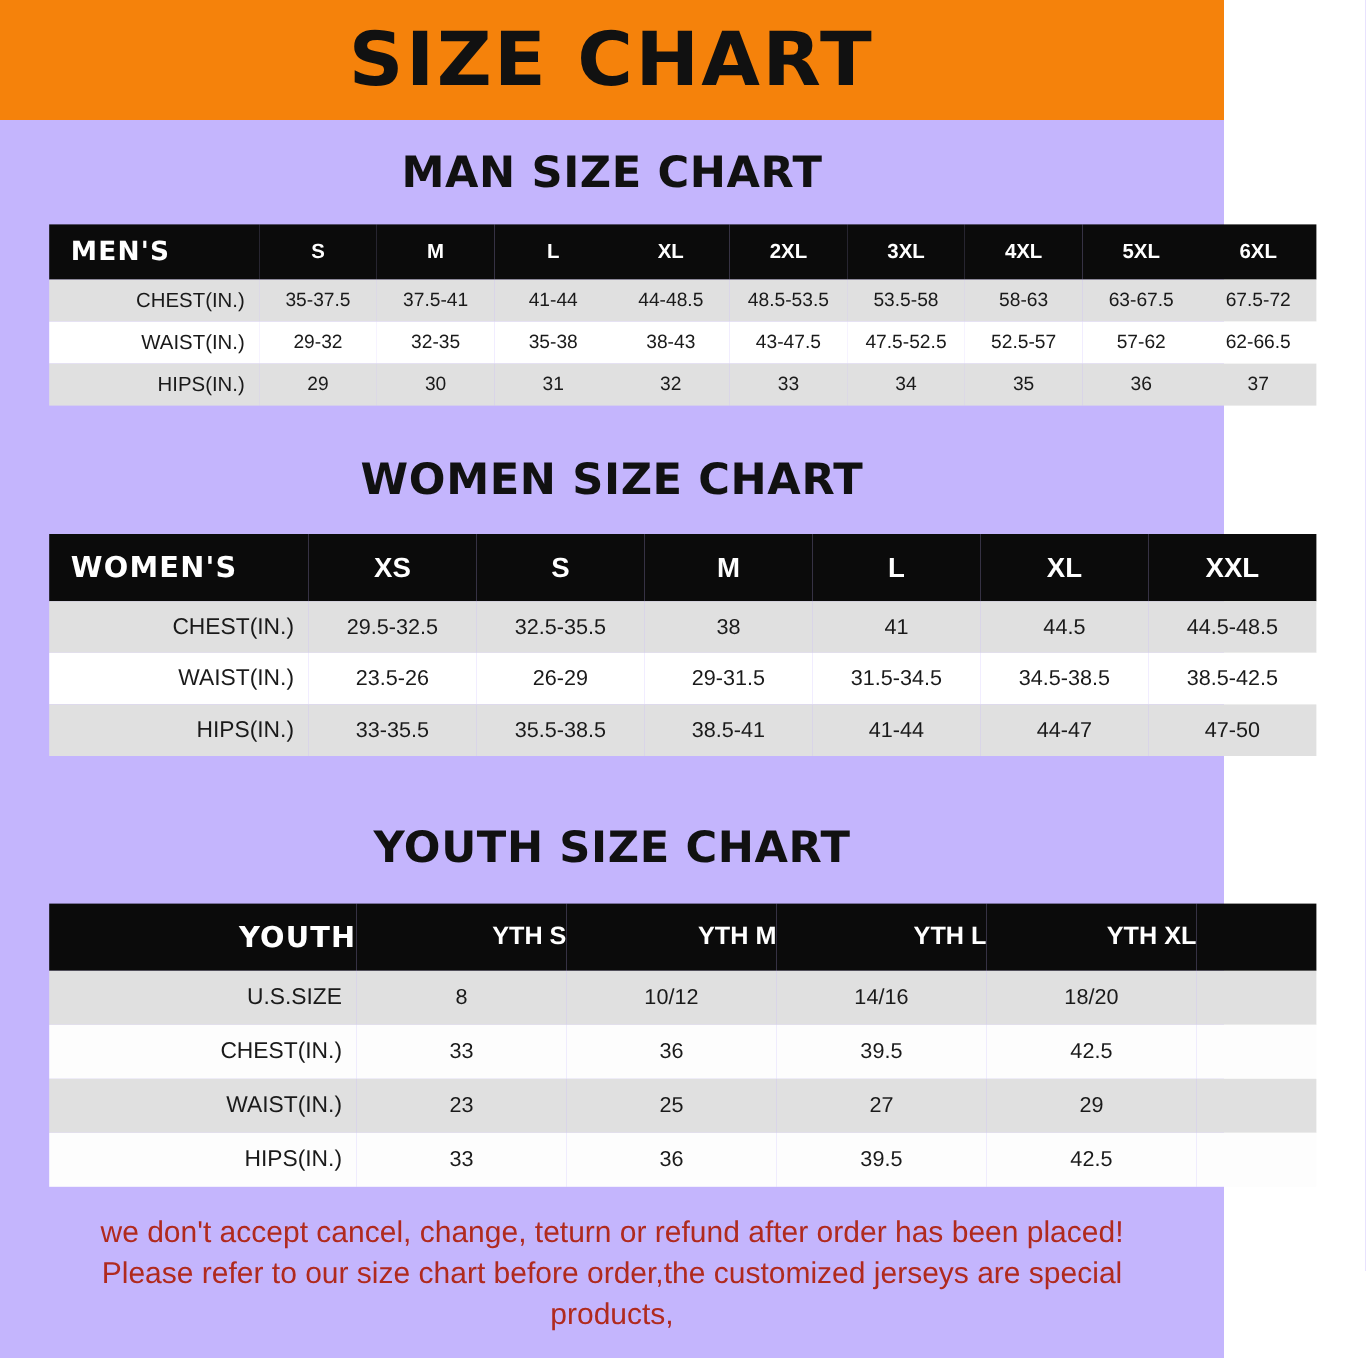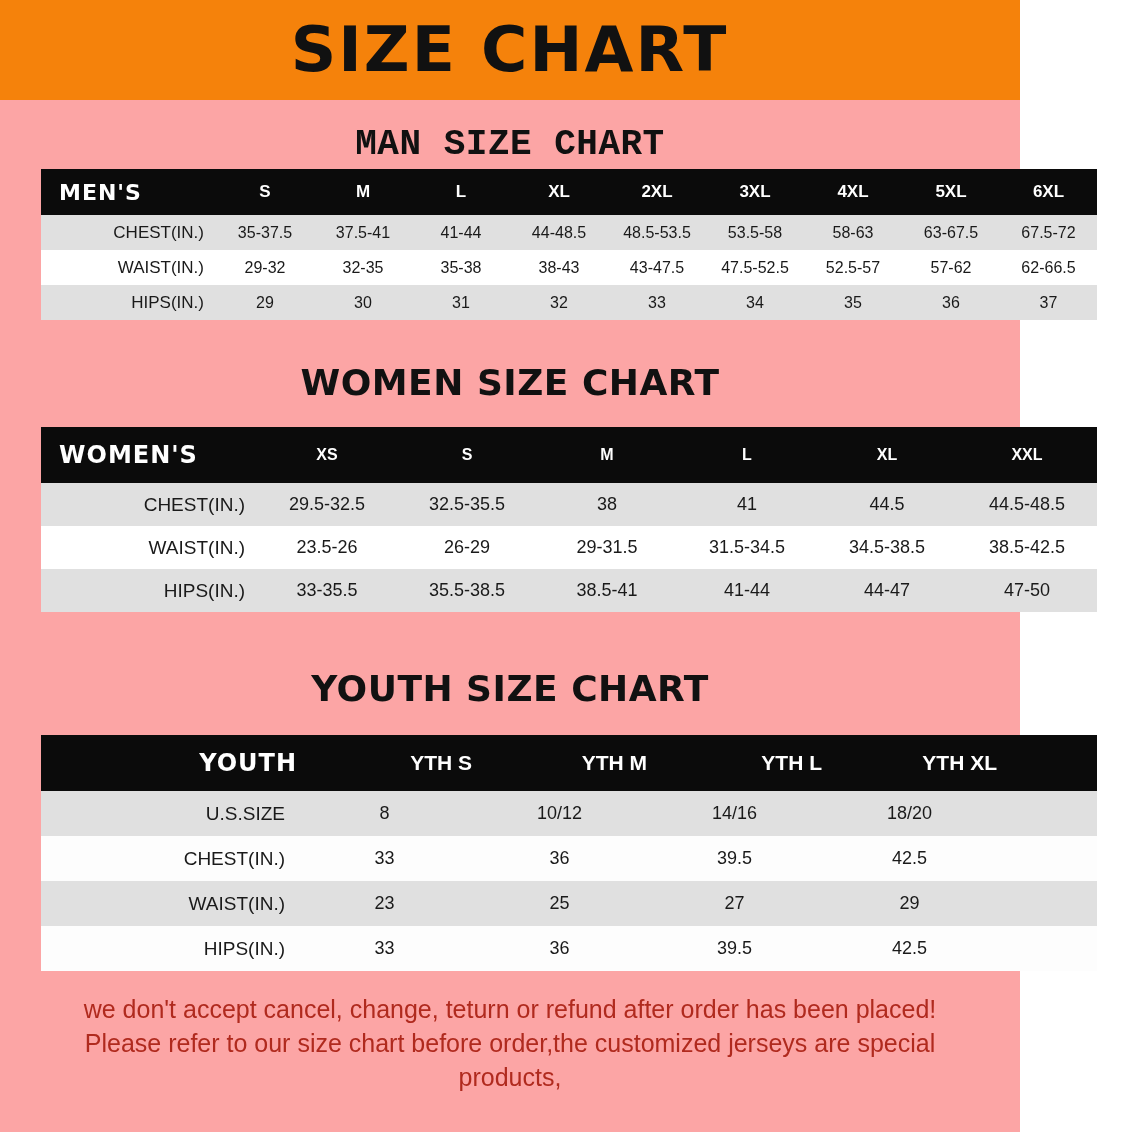--- a/index.html
+++ b/index.html
@@ -11,21 +11,21 @@
     height: 1132px;
     background: #ffffff;
     font-family: "Liberation Sans", sans-serif;
     color: #111111;
     overflow: hidden;
   }
   .page {
     width: 1020px;
     height: 1132px;
     position: relative;
-    background: #fca5a5;
+    background: #c4b5fd;
   }
 
   
   .banner {
     height: 100px;
     background: #F5820B;
     display: flex;
     align-items: center;
     justify-content: center;
   }
@@ -41,21 +41,21 @@
 
   
   .section-heading {
     text-align: center;
     font-family: "DejaVu Sans", sans-serif;
     font-weight: bold;
     font-size: 36px;
     color: #111111;
     letter-spacing: 0.5px;
   }
-  .h-man   { margin-top: 24px; margin-bottom: 4px; font-family: Liberation Mono, monospace; }
+  .h-man   { margin-top: 24px; margin-bottom: 22px; }
   .h-women { margin-top: 42px; margin-bottom: 24px; }
   .h-youth { margin-top: 56px; margin-bottom: 26px; }
 
   
   .table-wrap {
     margin: 0 41px;
   }
   table.size-table {
     width: 1056px;
     border-collapse: collapse;
@@ -97,21 +97,21 @@
     font-size: 17px;
     color: #1a1a1a;
     white-space: nowrap;
   }
 
   
   #men-table tbody tr { height: 35px; }
   #men-table thead th { height: 46px; }
 
   
-  #women-table thead th { height: 56px; font-size: 16px; }
+  #women-table thead th { height: 56px; font-size: 23px; }
   #women-table thead th.corner { font-size: 24px; }
   #women-table tbody tr { height: 43px; }
   #women-table tbody td { font-size: 18px; }
   #women-table tbody td.rowlabel { font-size: 19px; }
 
   
   #youth-table thead th { height: 56px; font-size: 21px; text-align: right; }
   #youth-table thead th.corner { font-size: 24px; }
   #youth-table tbody tr { height: 45px; }
   #youth-table tbody td { font-size: 18px; }

